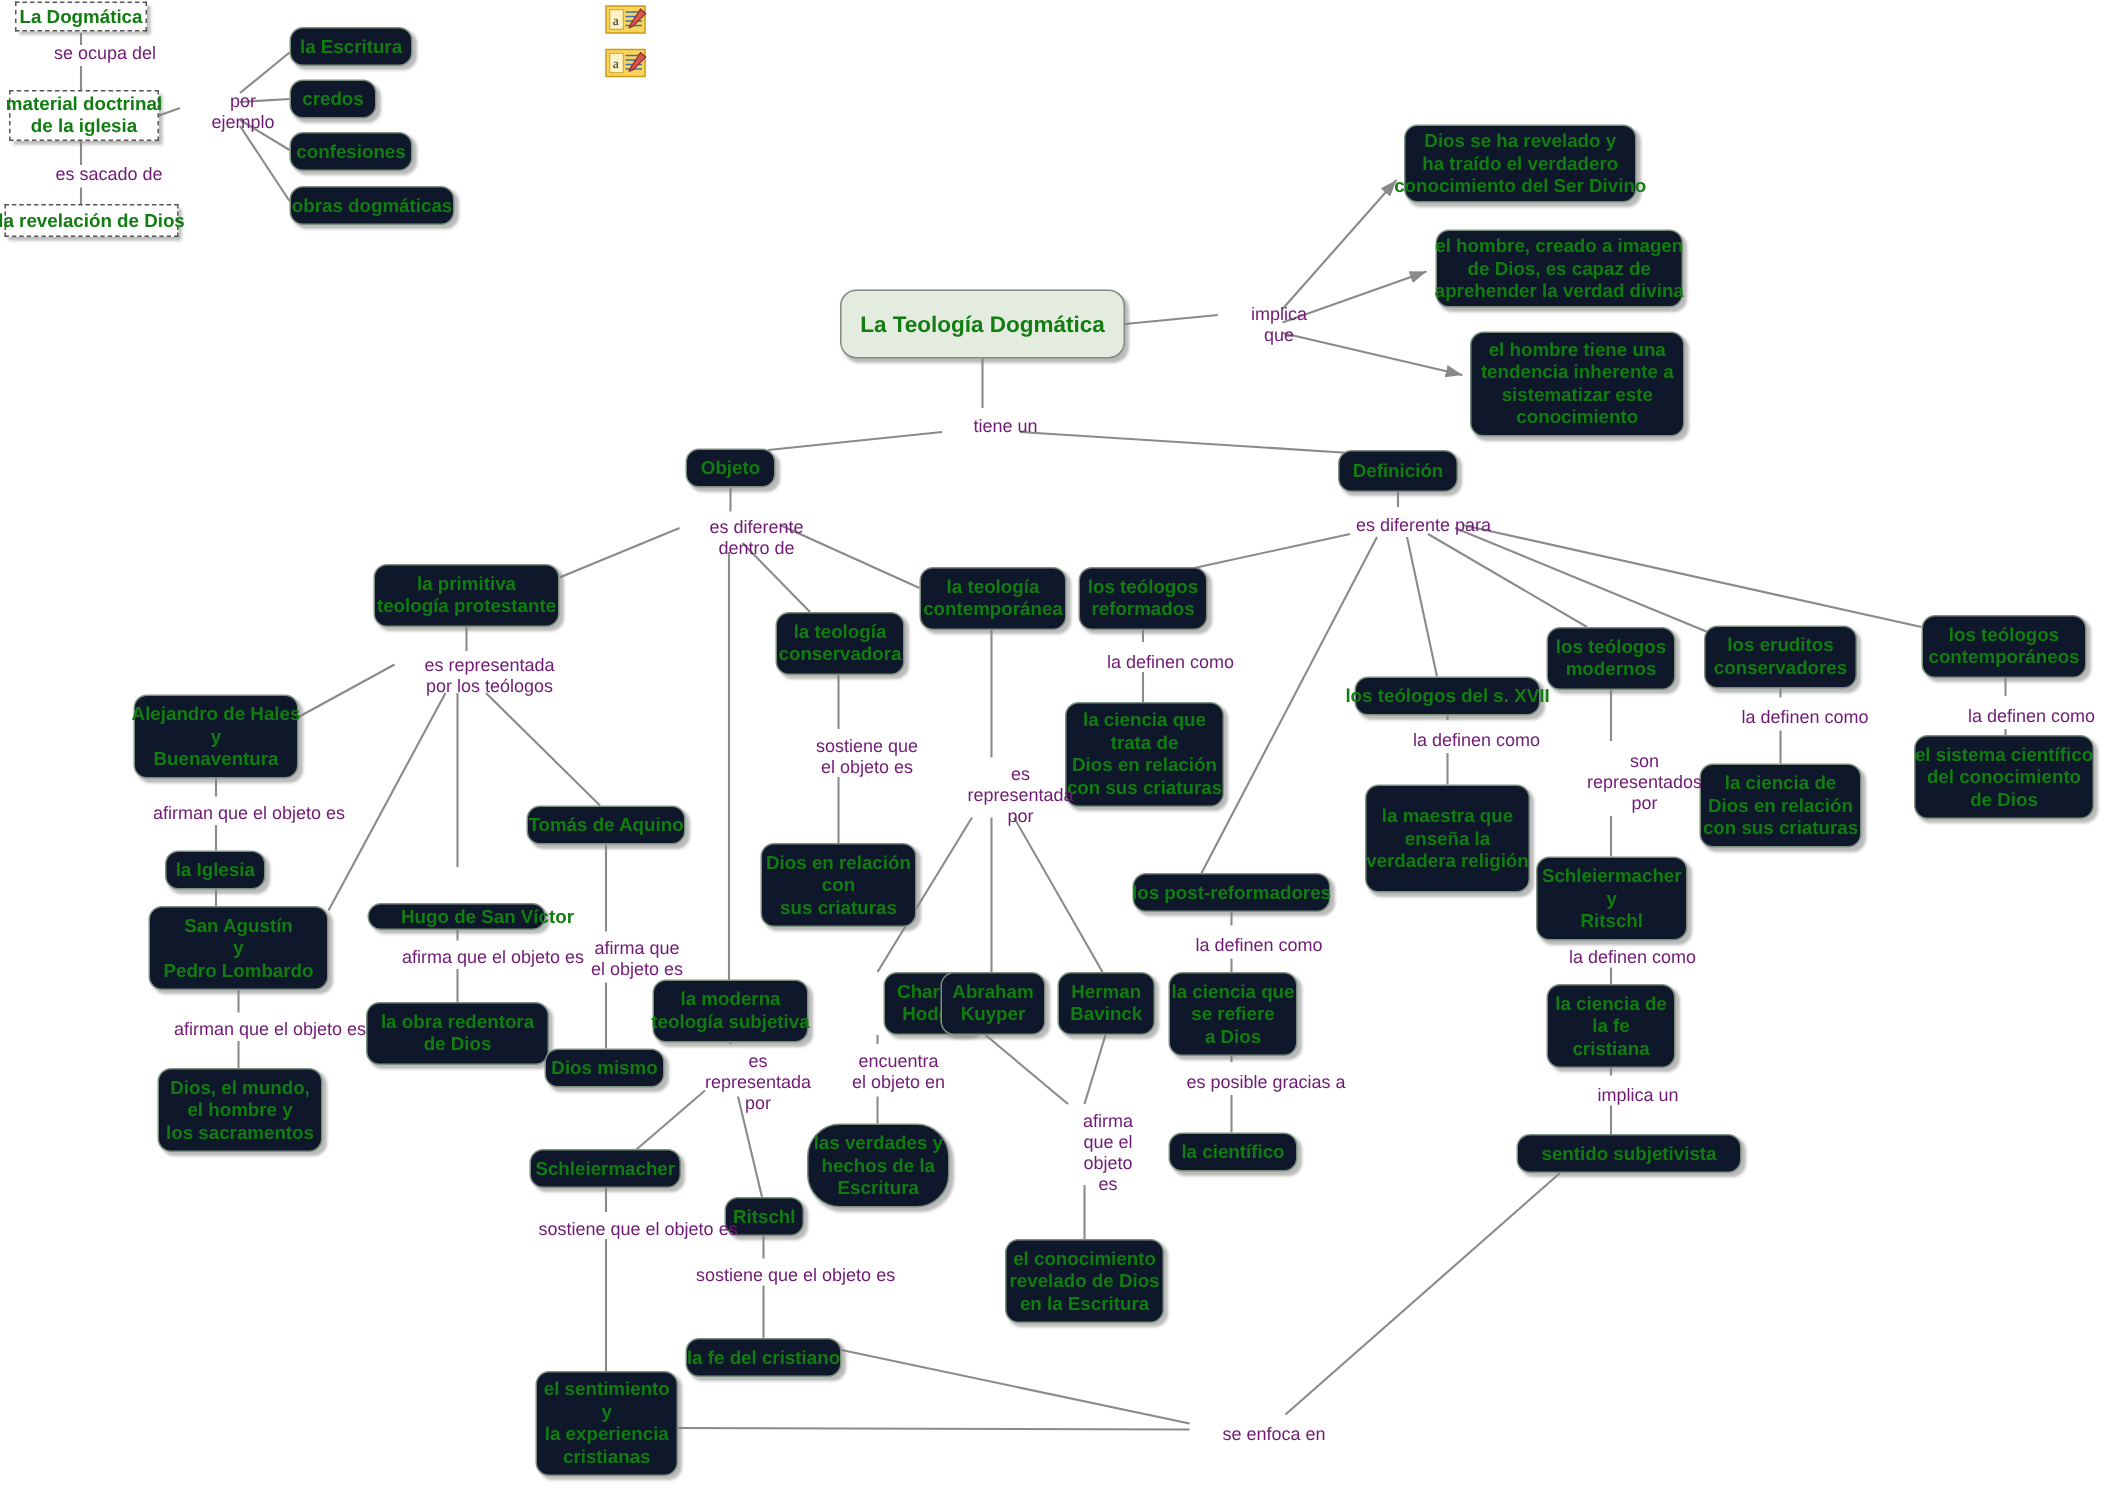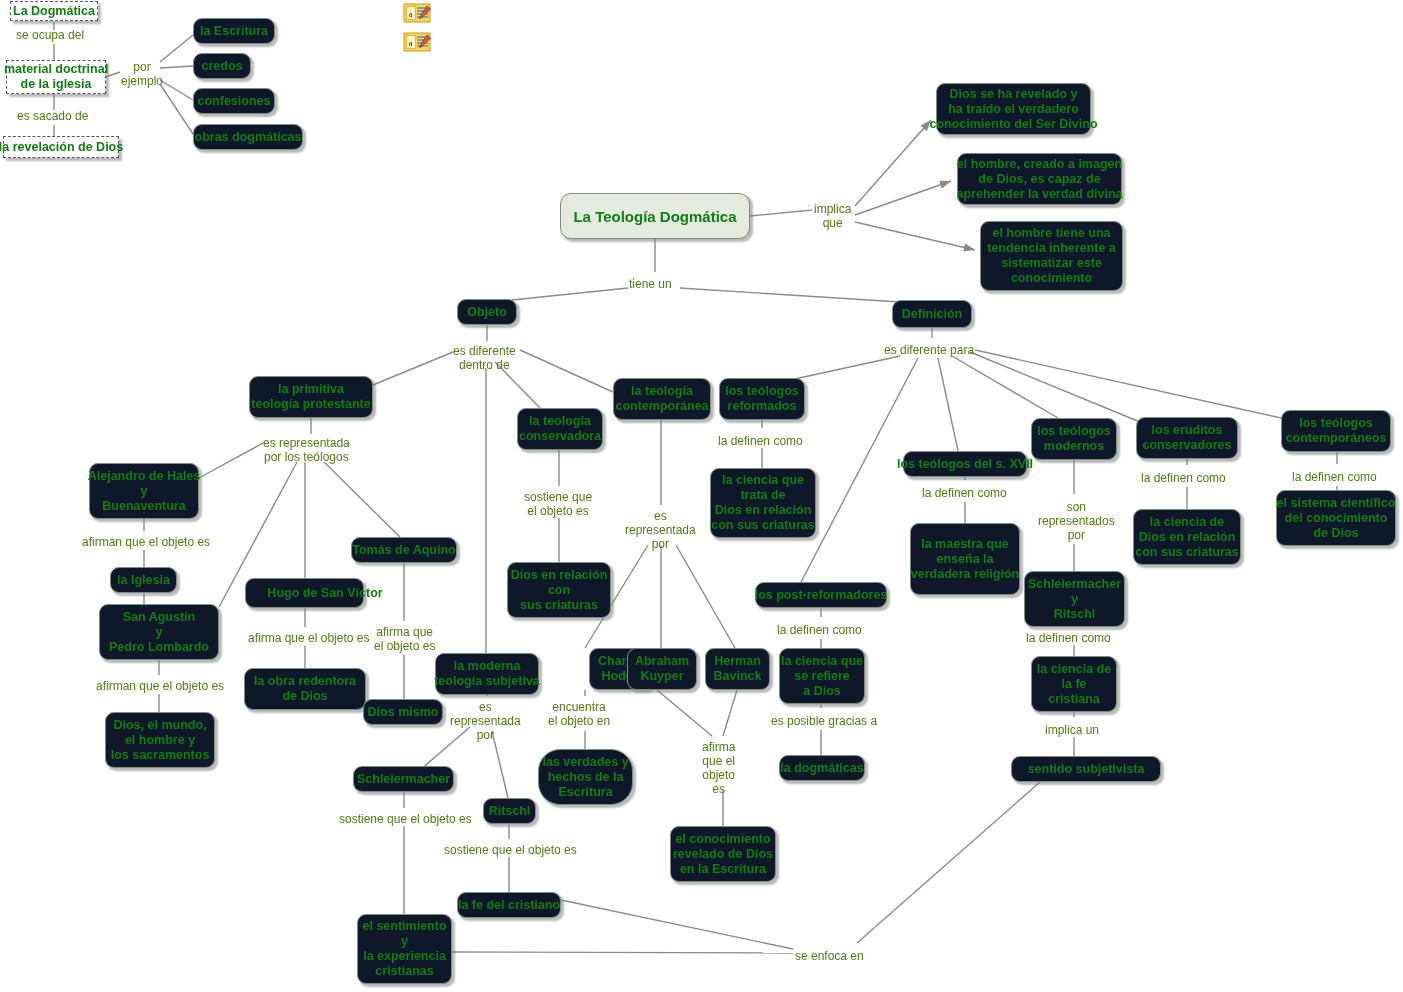--- a/index.html
+++ b/index.html
@@ -24,26 +24,27 @@
     box-shadow:2.5px 2.5px 2px rgba(130,130,130,.55);
   }
   .node.root{background:#e4ecdf;font-size:15px;border-radius:11px;}
   .node.dashed{
     border:1.6px dashed #555555;
     border-radius:0;
     background:#ffffff;
   }
   .linklabel{
     position:absolute;
-    color:#4d7c0f;
+    color:#701a75;
     font-size:12px;
     line-height:14px;
     text-align:center;
     white-space:pre;
     background:transparent;
+    margin-left:20px;
   }
   .noteicon{position:absolute;width:30px;height:22px;}
   .noteicon svg{display:block;}
 </style>
 </head>
 <body>
 
 <div id="canvas">
 
   <svg id="links">
@@ -211,21 +212,21 @@
       <div class="node" style="left: 89px; top: 463px; width: 110px; height: 56px; white-space: pre;">Alejandro de Hales
 y
 Buenaventura</div>
       <div class="node" style="left: 110px; top: 567px; width: 67px; height: 26px; white-space: pre;">la Iglesia</div>
       <div class="node" style="left: 99px; top: 604px; width: 120px; height: 56px; white-space: pre;">San Agustín
 y
 Pedro Lombardo</div>
       <div class="node" style="left: 105px; top: 712px; width: 110px; height: 56px; white-space: pre;">Dios, el mundo,
 el hombre y
 los sacramentos</div>
-      <div class="node" style="left: 245px; top: 578px; width: 119px; height: 30px; white-space: pre; padding-left: 48px;">Hugo de San Víctor</div>
+      <div class="node" style="left: 245px; top: 602px; width: 119px; height: 18px; white-space: pre; padding-left: 48px;">Hugo de San Víctor</div>
       <div class="node" style="left: 244px; top: 668px; width: 122px; height: 42px; white-space: pre;">la obra redentora
 de Dios</div>
       <div class="node" style="left: 351px; top: 537px; width: 106px; height: 26px; white-space: pre;">Tomás de Aquino</div>
       <div class="node" style="left: 363px; top: 699px; width: 80px; height: 26px; white-space: pre;">Dios mismo</div>
       <div class="node" style="left: 507px; top: 562px; width: 104px; height: 56px; white-space: pre;">Dios en relación
 con
 sus criaturas</div>
       <div class="node" style="left: 435px; top: 653px; width: 104px; height: 42px; white-space: pre;">la moderna
 teología subjetiva</div>
       <div class="node" style="left: 353px; top: 766px; width: 101px; height: 26px; white-space: pre;">Schleiermacher</div>
@@ -250,21 +251,21 @@
       <div class="node" style="left: 719px; top: 378px; width: 86px; height: 42px; white-space: pre;">los teólogos
 reformados</div>
       <div class="node" style="left: 710px; top: 468px; width: 106px; height: 70px; white-space: pre;">la ciencia que
 trata de
 Dios en relación
 con sus criaturas</div>
       <div class="node" style="left: 755px; top: 582px; width: 132px; height: 26px; white-space: pre;">los post-reformadores</div>
       <div class="node" style="left: 779px; top: 648px; width: 86px; height: 56px; white-space: pre;">la ciencia que
 se refiere
 a Dios</div>
-      <div class="node" style="left: 779px; top: 755px; width: 86px; height: 26px; white-space: pre;">la dogmáticas</div>
+      <div class="node" style="left: 779px; top: 755px; width: 86px; height: 26px; white-space: pre;">la científico</div>
       <div class="node" style="left: 903px; top: 451px; width: 124px; height: 26px; white-space: pre;">los teólogos del s. XVII</div>
       <div class="node" style="left: 910px; top: 523px; width: 110px; height: 72px; white-space: pre;">la maestra que
 enseña la
 verdadera religión</div>
       <div class="node" style="left: 1031px; top: 418px; width: 86px; height: 42px; white-space: pre;">los teólogos
 modernos</div>
       <div class="node" style="left: 1024px; top: 571px; width: 101px; height: 56px; white-space: pre;">Schleiermacher
 y
 Ritschl</div>
       <div class="node" style="left: 1031px; top: 656px; width: 86px; height: 56px; white-space: pre;">la ciencia de

